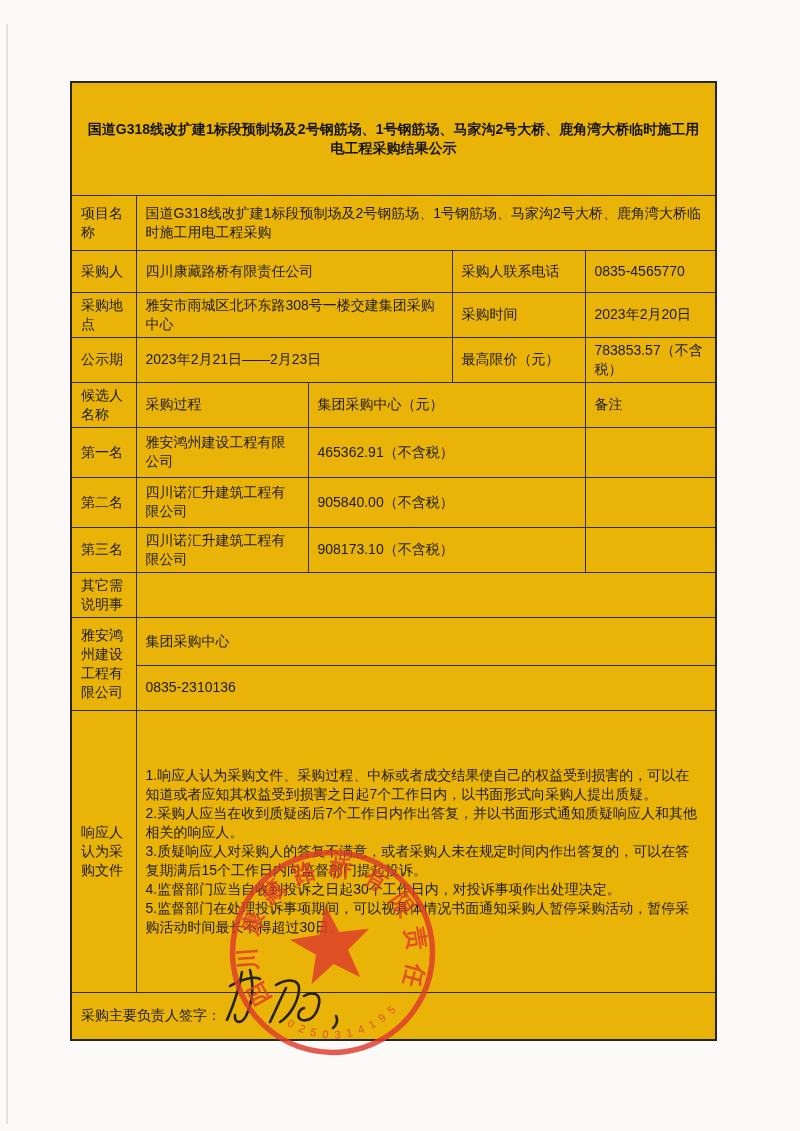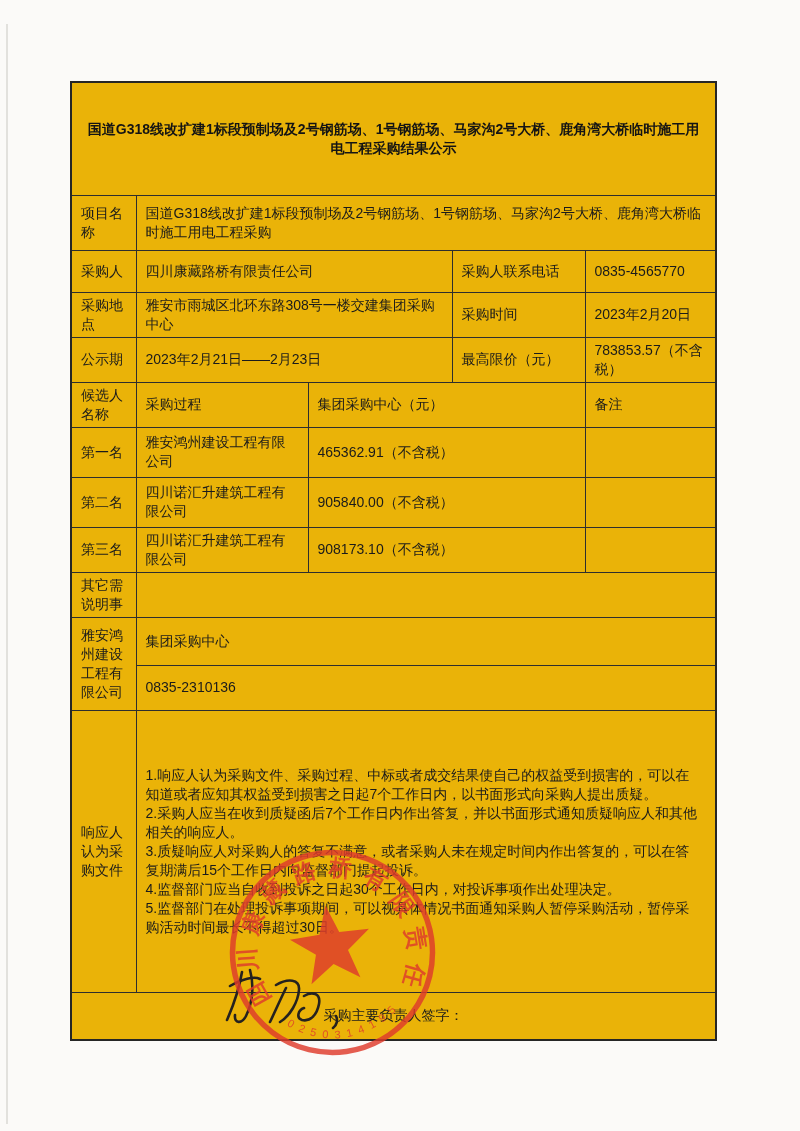--- a/index.html
+++ b/index.html
@@ -26,21 +26,21 @@
   table.doc{border:2px solid #262626;}
   .title-cell{
     text-align:center;font-size:23px;font-weight:bold;line-height:34px;
     padding:10px 14px !important;color:#141414;
   }
   .lbl{text-align:left;vertical-align:middle;}
   .lbl-top{vertical-align:top;}
   .ctr{text-align:left;}
   .clip{height:56px;overflow:hidden;}
   .pre{white-space:pre-line;text-align:left;line-height:23px;}
-  .sig-cell{font-size:15px;padding-left:12px;text-align:center;}
+  .sig-cell{font-size:15px;padding-left:12px;}
   
   .seal{position:absolute;left:225px;top:845px;width:215px;height:215px;
         transform:rotate(-8deg);opacity:0.82;pointer-events:none;}
   
   .signature{position:absolute;left:220px;top:958px;width:160px;height:80px;pointer-events:none;}
 </style>
 </head>
 <body>
 
 <div class="scan-edge"></div>

